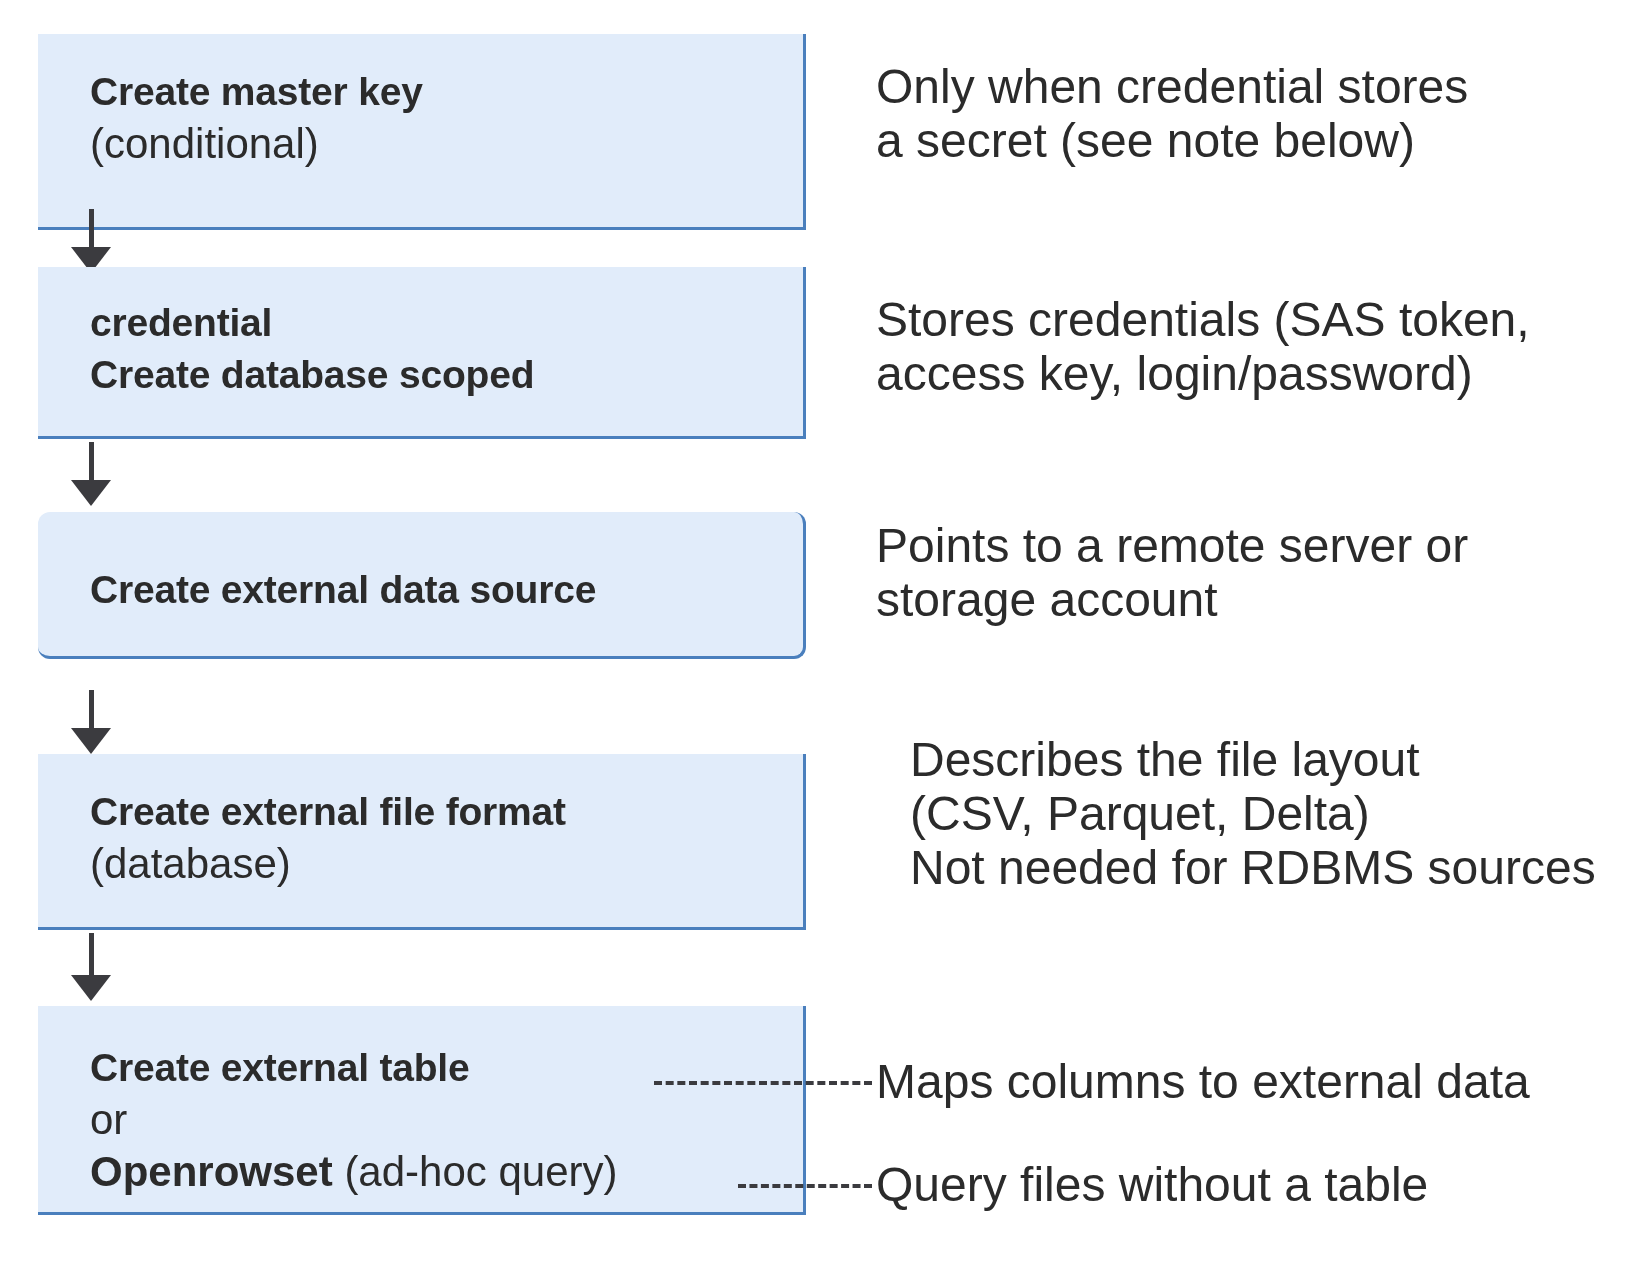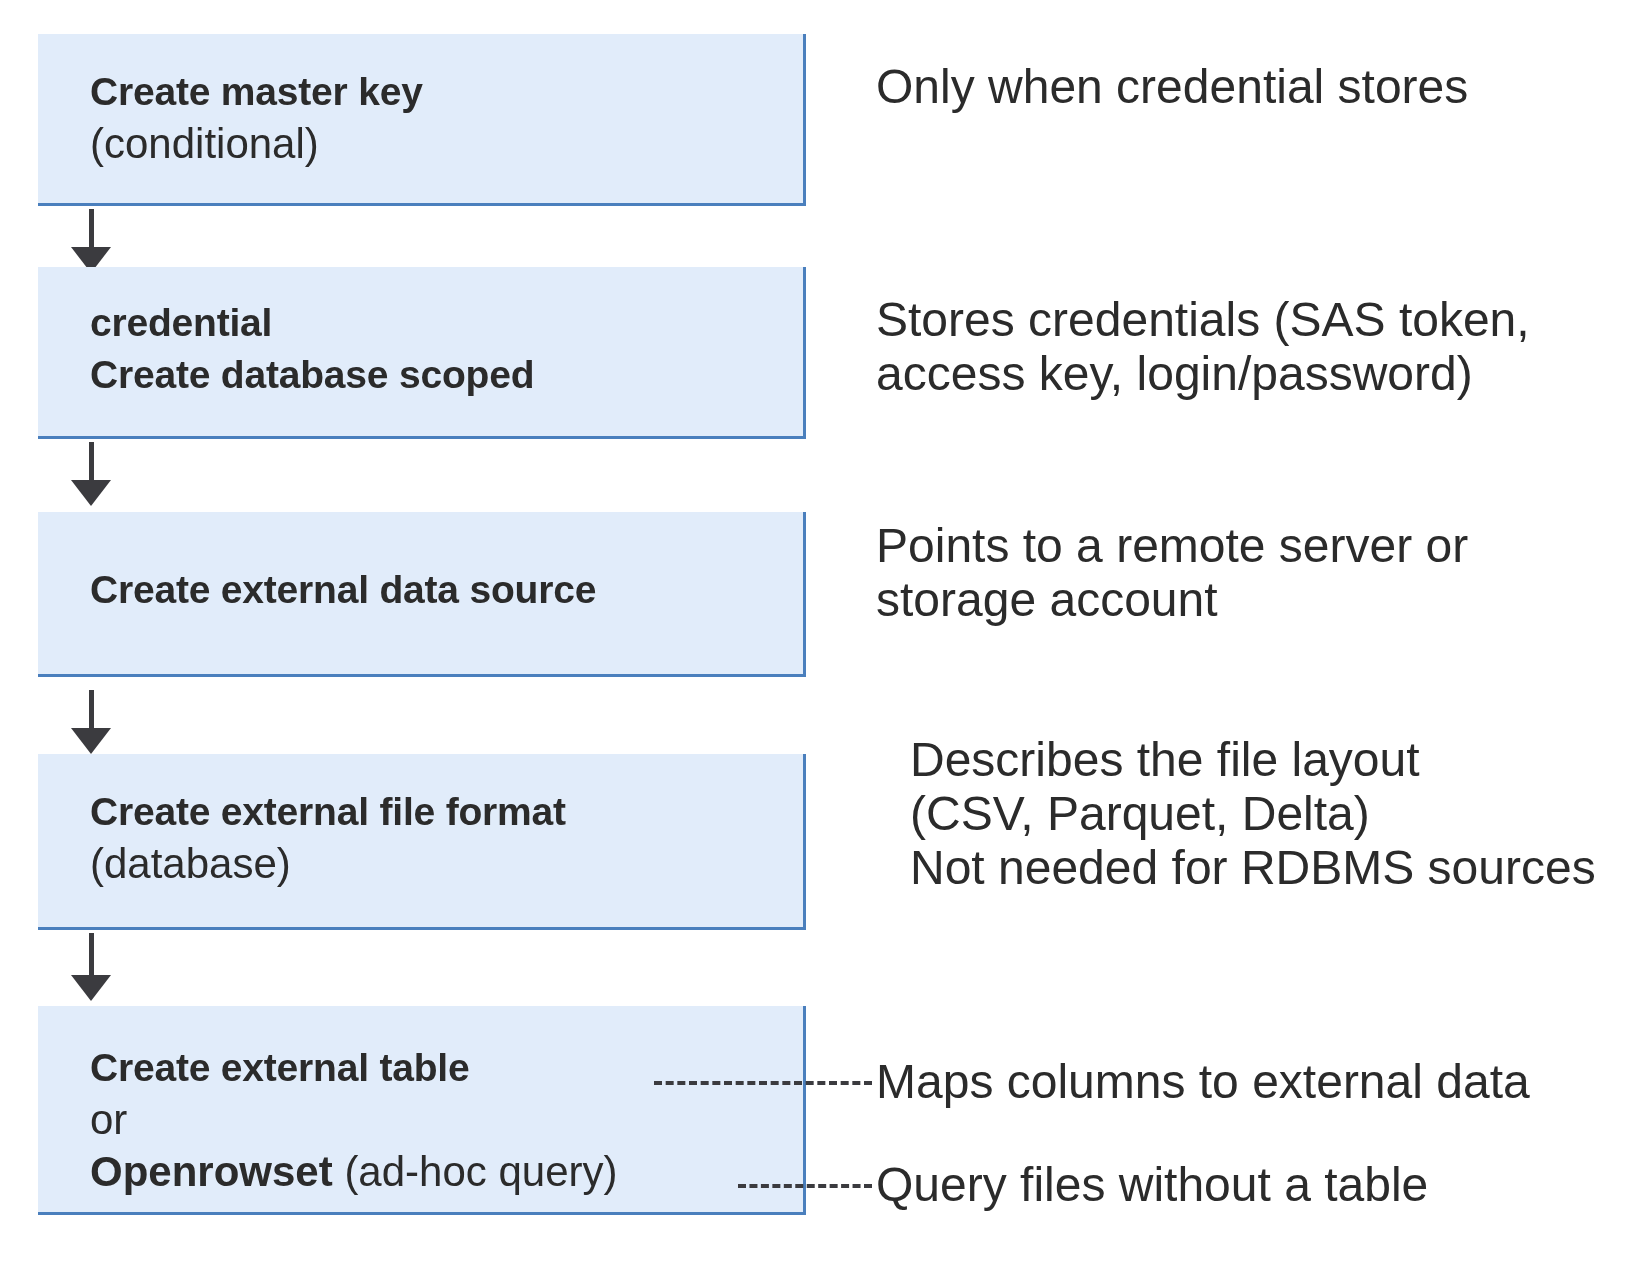--- a/index.html
+++ b/index.html
@@ -88,28 +88,29 @@
     position: absolute;
     height: 0;
     border-top: 4px dashed #3b3b3f;
   }
 </style>
 </head>
 <body>
 
 <div id="canvas">
 
-  <div class="flow-box" style="top:34px; height:172px;">
+  <div class="flow-box" style="top:34px; height:196px;">
     <div class="box-text" style="top:32px;">
       <div class="box-title">Create master key</div>
       <div class="box-sub">(conditional)</div>
     </div>
   </div>
   <div class="note" style="top:60px;">
     <span class="note-line">Only when credential stores</span>
+    <span class="note-line">a secret (see note below)</span>
   </div>
 
   <div class="arrow" style="top:209px; height:64px;">
     <div class="stem" style="height:42px;"></div>
     <div class="head" style="top:38px;"></div>
   </div>
 
   <div class="flow-box" style="top:267px; height:172px;">
     <div class="box-text" style="top:30px;">
       <div class="box-title">credential</div>
@@ -119,21 +120,21 @@
   <div class="note" style="top:293px;">
     <span class="note-line">Stores credentials (SAS token,</span>
     <span class="note-line">access key, login/password)</span>
   </div>
 
   <div class="arrow" style="top:442px; height:64px;">
     <div class="stem" style="height:42px;"></div>
     <div class="head" style="top:38px;"></div>
   </div>
 
-  <div class="flow-box" style="top:512px; height:165px;">
+  <div class="flow-box" style="top:512px; height:147px;border-radius:12px;">
     <div class="box-text" style="top:52px;">
       <div class="box-title">Create external data source</div>
     </div>
   </div>
   <div class="note" style="top:519px;">
     <span class="note-line">Points to a remote server or</span>
     <span class="note-line">storage account</span>
   </div>
 
   <div class="arrow" style="top:690px; height:64px;">

